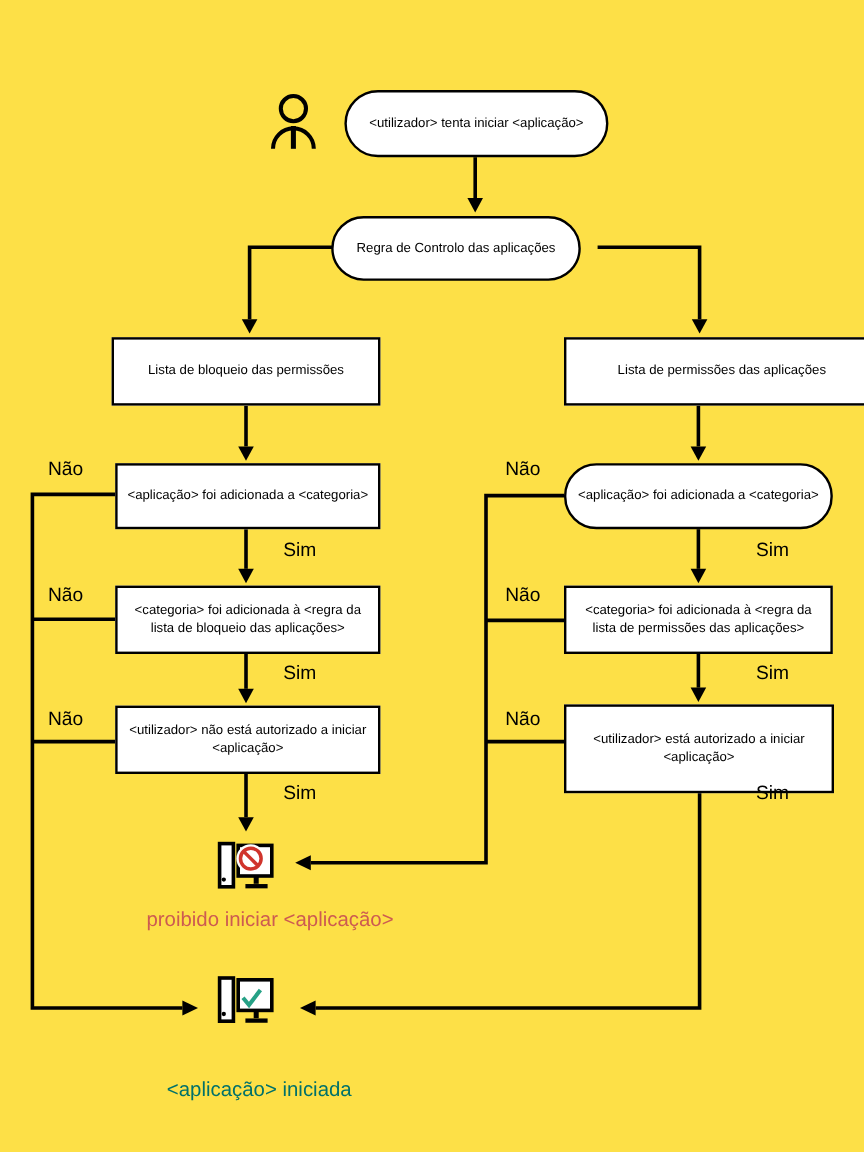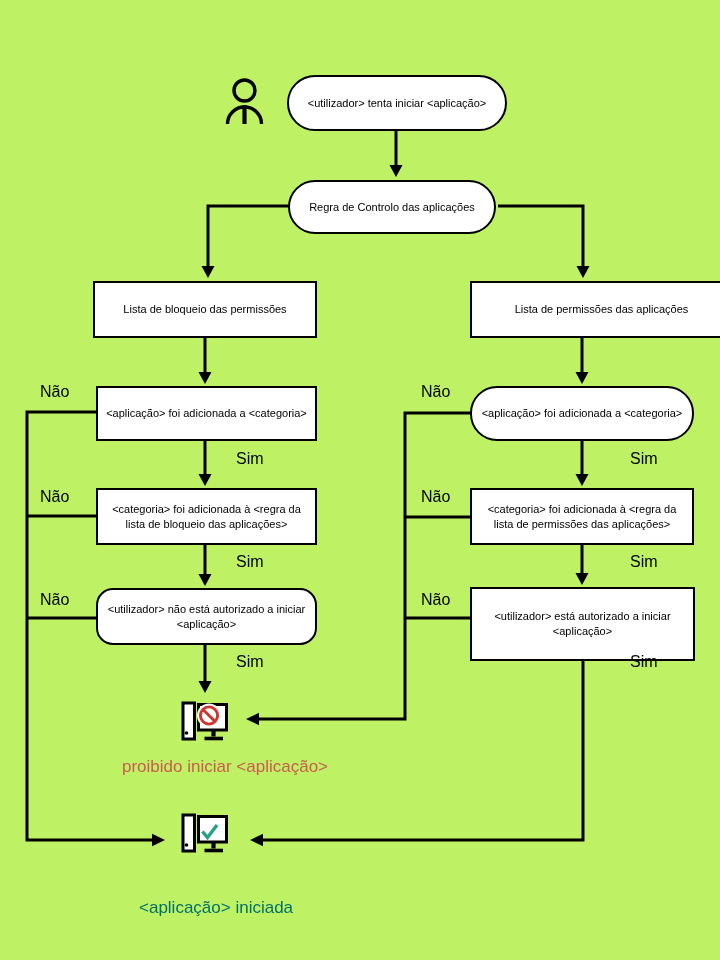--- a/index.html
+++ b/index.html
@@ -1,17 +1,17 @@
 <!DOCTYPE html>
 <html><head>
 <meta charset="utf-8">
 <style>
   html,body{margin:0;padding:0;background:#fff;}
   #canvas{
-    position:relative;width:720px;height:960px;background:#bef264;overflow:hidden;
+    position:relative;width:720px;height:960px;background:#fde047;overflow:hidden;
     font-family:"Liberation Sans","DejaVu Sans",sans-serif;color:#000;
   }
   #wires{position:absolute;left:0;top:0;z-index:0;}
   .node{
     position:absolute;box-sizing:border-box;background:#fff;border:2.5px solid #000;
     display:flex;align-items:center;justify-content:center;text-align:center;
     font-size:11px;line-height:15px;white-space:pre-line;z-index:1;padding:2px 8px;
   }
   .stadium{border-radius:28px;}
   .blabel{
@@ -97,32 +97,32 @@
       <circle cx="7.5" cy="35" r="1.8" fill="#000" stroke="none"></circle>
       <rect x="19.5" y="6.5" width="28" height="25.5" fill="#fff" stroke="#000" stroke-width="3"></rect>
       <path d="M34.5 32 V38.5" stroke="#000" stroke-width="4.2"></path>
       <path d="M25.5 40.5 H44" stroke="#000" stroke-width="3.6"></path>
       <path d="M23.5 21.5 L28.5 27.5 L38 15" fill="none" stroke="#26a186" stroke-width="3.4"></path>
     </g>
   </svg>
 
   <div class="node stadium" style="left:287px;top:75px;width:220px;height:56px;">&lt;utilizador&gt; tenta iniciar &lt;aplicação&gt;</div>
 
-  <div class="node stadium" style="left:288px;top:180px;width:208px;height:54px;border-radius:27px;">Regra de Controlo das aplicações</div>
+  <div class="node stadium" style="left:276px;top:180px;width:208px;height:54px;border-radius:27px;">Regra de Controlo das aplicações</div>
 
   <div class="node" style="left:93px;top:281px;width:224px;height:57px;">Lista de bloqueio das permissões</div>
 
   <div class="node" style="left:470px;top:281px;width:263px;height:57px;">Lista de permissões das aplicações</div>
 
   <div class="node" style="left:96px;top:386px;width:221px;height:55px;">&lt;aplicação&gt; foi adicionada a &lt;categoria&gt;</div>
 
   <div class="node" style="left:96px;top:488px;width:221px;height:57px;">&lt;categoria&gt; foi adicionada à &lt;regra da
 lista de bloqueio das aplicações&gt;</div>
 
-  <div class="node" style="left:96px;top:588px;width:221px;height:57px;border-radius:17px;">&lt;utilizador&gt; não está autorizado a iniciar
+  <div class="node" style="left:96px;top:588px;width:221px;height:57px;">&lt;utilizador&gt; não está autorizado a iniciar
 &lt;aplicação&gt;</div>
 
   <div class="node stadium" style="left:470px;top:386px;width:224px;height:55px;border-radius:27px;">&lt;aplicação&gt; foi adicionada a &lt;categoria&gt;</div>
 
   <div class="node" style="left:470px;top:488px;width:224px;height:57px;">&lt;categoria&gt; foi adicionada à &lt;regra da
 lista de permissões das aplicações&gt;</div>
 
   <div class="node" style="left:470px;top:587px;width:225px;height:74px;">&lt;utilizador&gt; está autorizado a iniciar
 &lt;aplicação&gt;</div>
 

